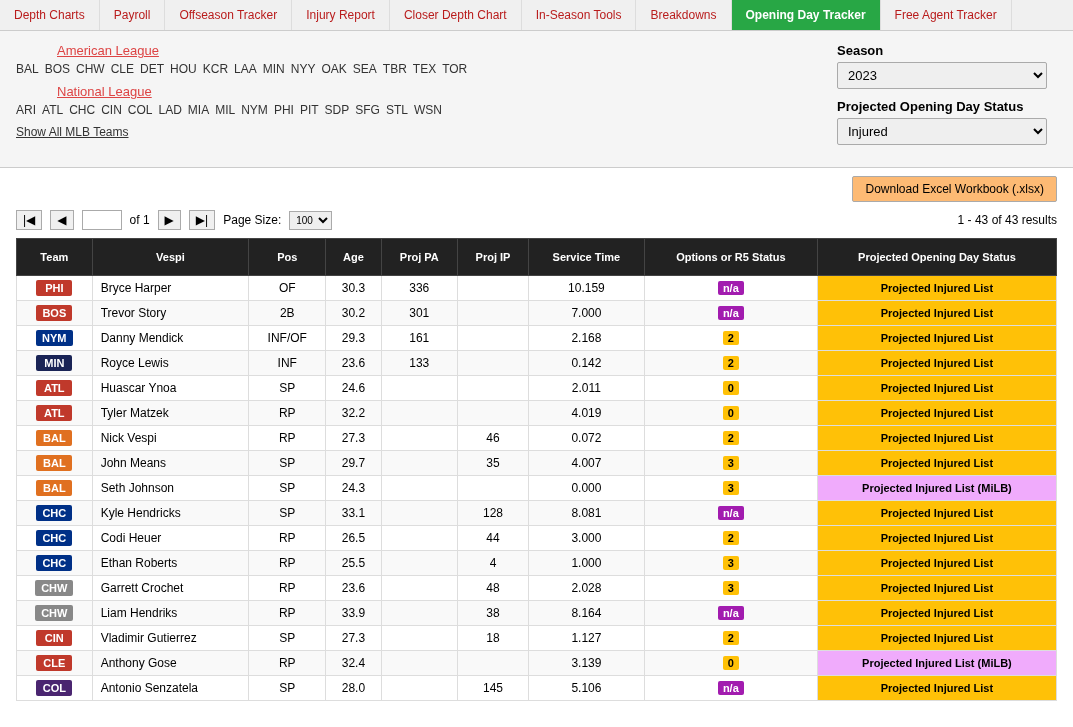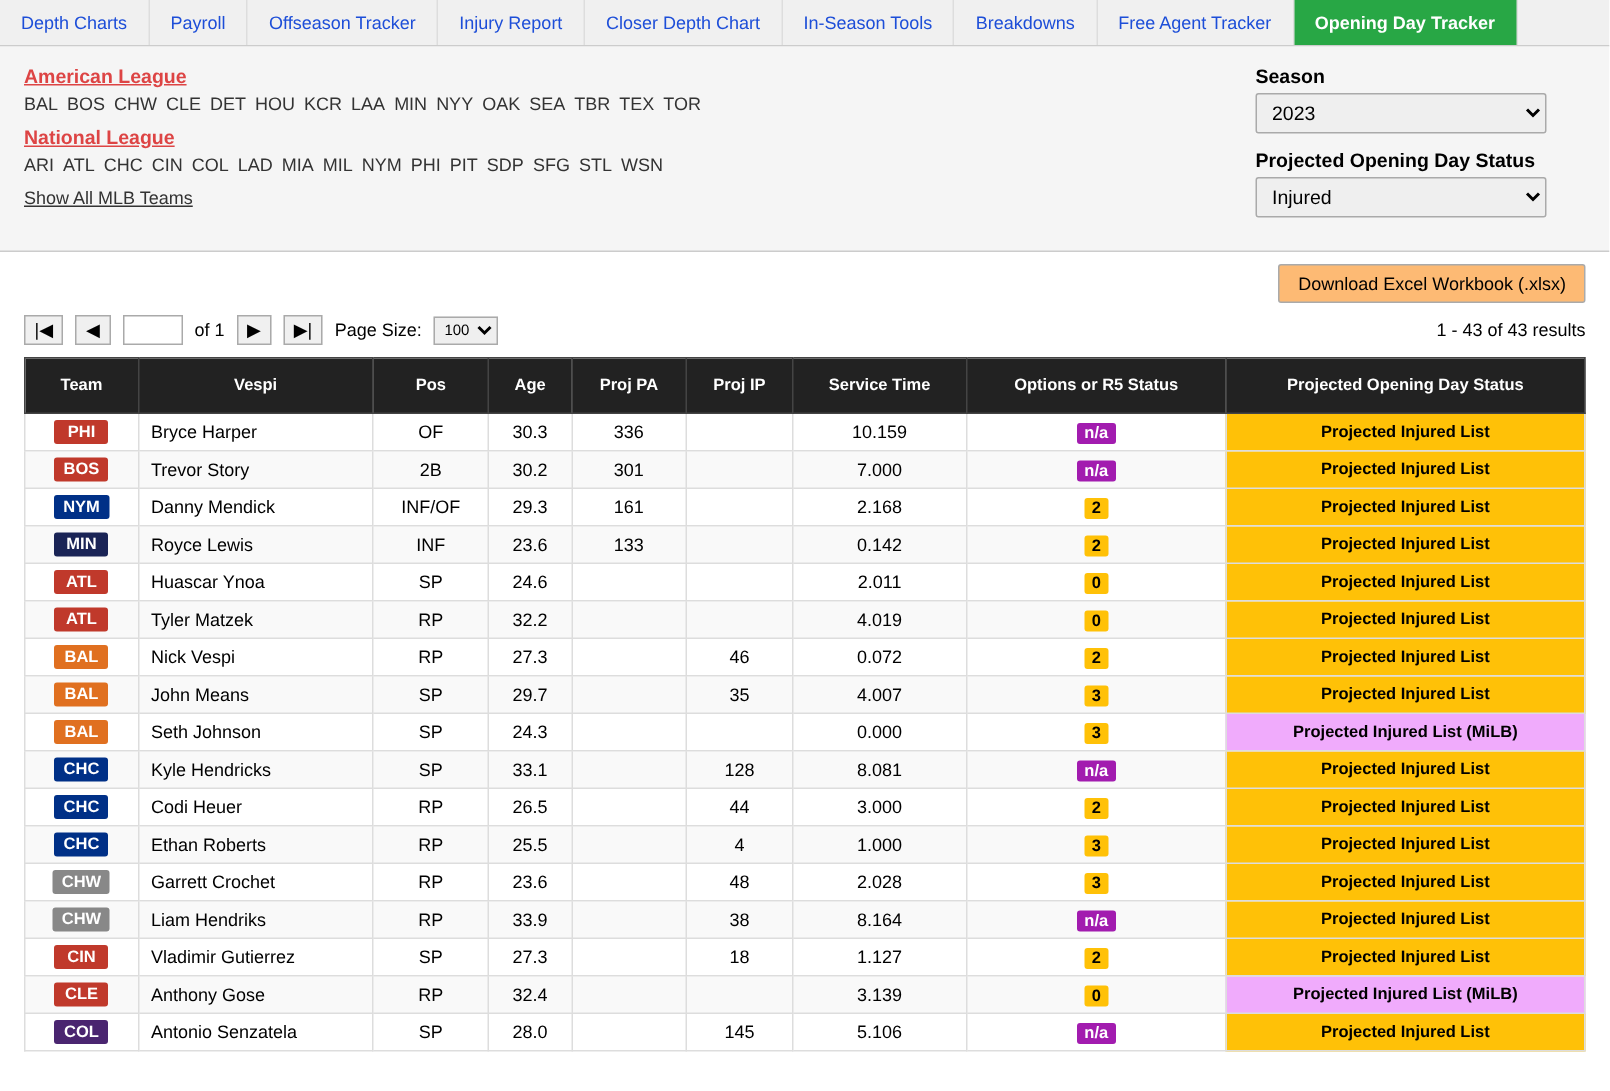--- a/index.html
+++ b/index.html
@@ -10,46 +10,47 @@
       display: flex;
       align-items: center;
       background: #f0f0f0;
       border-bottom: 1px solid #ccc;
       padding: 0;
     }
     .top-nav .nav-item {
       padding: 8px 14px;
       cursor: pointer;
       font-size: 12px;
-      color: #1d4ed8;
+      color: #b91c1c;
       white-space: nowrap;
       border-right: 1px solid #ddd;
     }
     .top-nav .nav-item.active {
       background: #28a745;
       color: #fff;
       font-weight: bold;
     }
 
     
     .filter-area {
       padding: 12px 16px;
       background: #f5f5f5;
       border-bottom: 1px solid #ccc;
       display: flex;
       gap: 40px;
     }
     .team-links { flex: 1; }
     .league-label {
-      font-weight: bold;
+      font-weight: normal;
       color: #d44;
       text-decoration: underline;
       cursor: pointer;
       margin-bottom: 4px;
       display: block;
+      margin-left: 41px;
     }
     .team-link-row {
       display: flex;
       flex-wrap: wrap;
       gap: 6px;
       margin-bottom: 8px;
     }
     .team-link {
       color: #333;
       cursor: pointer;
@@ -64,21 +65,21 @@
       display: block;
     }
     .filter-controls { min-width: 220px; }
     .filter-controls label {
       display: block;
       font-weight: bold;
       margin-bottom: 4px;
       font-size: 13px;
     }
     .filter-controls select {
-      width: 194px;
+      width: 210px;
       padding: 4px 6px;
       font-size: 13px;
       border: 1px solid #aaa;
       border-radius: 2px;
       margin-bottom: 10px;
     }
 
     
     .download-bar {
       display: flex;
@@ -205,22 +206,22 @@
 <body>
 
 <nav class="top-nav">
 <div class="nav-item">Depth Charts</div>
     <div class="nav-item">Payroll</div>
     <div class="nav-item">Offseason Tracker</div>
     <div class="nav-item">Injury Report</div>
     <div class="nav-item">Closer Depth Chart</div>
     <div class="nav-item">In-Season Tools</div>
     <div class="nav-item">Breakdowns</div>
+    <div class="nav-item active">Opening Day Tracker</div>
     <div class="nav-item">Free Agent Tracker</div>
-    <div class="nav-item active">Opening Day Tracker</div>
   </nav>
 
 <div class="filter-area">
   <div class="team-links">
     <span class="league-label">American League</span>
     <div class="team-link-row" id="al-teams">
         <span class="team-link">BAL</span>
         <span class="team-link">BOS</span>
         <span class="team-link">CHW</span>
         <span class="team-link">CLE</span>

